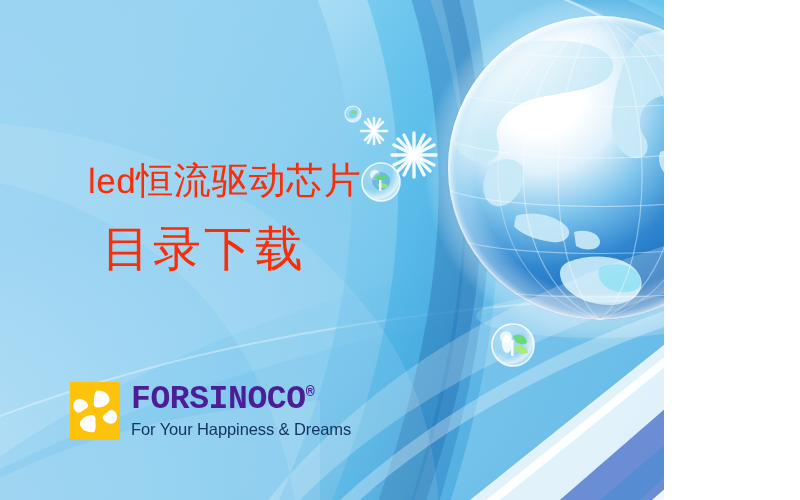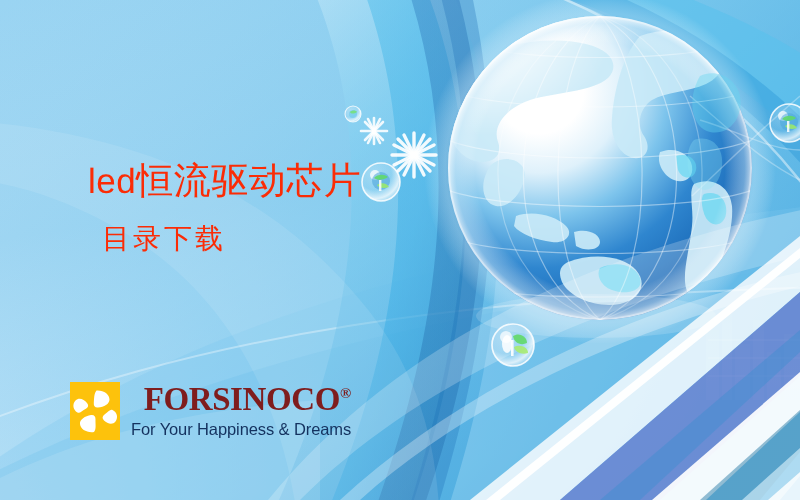--- a/index.html
+++ b/index.html
@@ -2,21 +2,21 @@
 <html><head>
 <meta charset="utf-8">
 <style>
   html, body {
     margin: 0;
     padding: 0;
     background: #ffffff;
   }
   #stage {
     position: relative;
-    width: 800px;
+    width: 664px;
     height: 500px;
     overflow: hidden;
     font-family: "Liberation Sans", sans-serif;
     background: #8ecdf0;
   }
   #bg-svg, #fx-layer {
     position: absolute;
     left: 0; top: 0;
     width: 800px;
     height: 500px;
@@ -27,21 +27,21 @@
   #headline {
     position: absolute;
     left: 88px;
     top: 163px;
     z-index: 40;
     line-height: 1.0;
     white-space: nowrap;
   }
   .headline-line {
     color: #fb2c06;
-    font-size: 28px;
+    font-size: 48px;
     letter-spacing: 0.5px;
     margin: 0;
     padding: 0;
     text-rendering: geometricPrecision;
   }
   #headline-line-1 {
     font-family: "Liberation Serif", "DejaVu Serif", serif;
     font-size: 37px;
   }
   #headline-line-1 .latin {
@@ -70,30 +70,29 @@
     height: 58px;
     flex: 0 0 auto;
   }
   #logo-text {
     margin-left: 11px;
     display: flex;
     flex-direction: column;
     justify-content: flex-start;
   }
   #wordmark {
-    color: #7f1d1d;
-    font-family: Liberation Serif, serif;
+    color: #4c1d95;
+    font-family: Liberation Mono, monospace;
     font-weight: bold;
     font-size: 33px;
     line-height: 1.0;
     letter-spacing: -0.4px;
     white-space: nowrap;
     position: relative;
     top: 1px;
-    text-align: right;
   }
   #wordmark .reg {
     font-size: 15px;
     vertical-align: super;
     font-weight: bold;
     letter-spacing: 0;
   }
   #tagline {
     color: #14325f;
     font-family: Liberation Sans, sans-serif;

